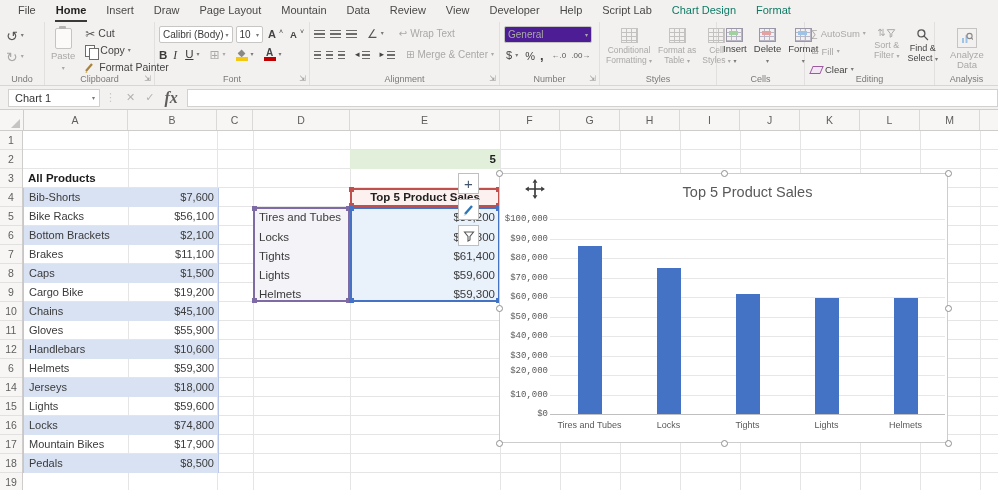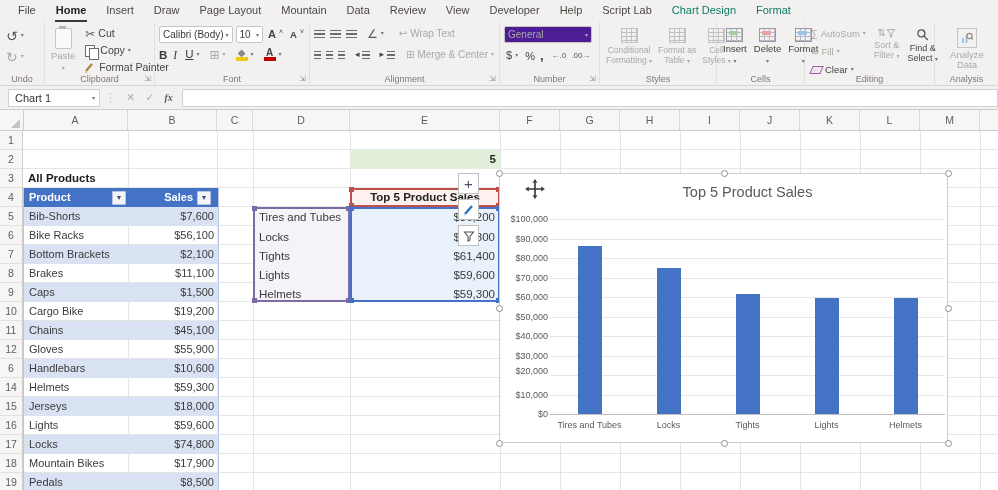--- a/index.html
+++ b/index.html
@@ -47,21 +47,21 @@
   .eraser{width:9px;height:6px;transform:skewX(-24deg);border:1.2px solid #9b59a0;background:#f3e6f4;display:inline-block;}
   .fillbar{display:inline-flex;flex-direction:column;align-items:center;line-height:9px;}
   .fillbar b{font-size:10px;font-weight:700;color:#444;}
   .fillbar i{width:12px;height:3.5px;display:block;}
   
   #fbar{position:absolute;top:86px;left:0;right:0;height:24px;background:#f3f1f0;border-bottom:1px solid #d0cecc;
         display:flex;align-items:center;padding:0 0 0 8px;box-sizing:border-box;}
   #namebox{width:92px;height:18px;background:#fff;border:1px solid #d3d1cf;font-size:11px;color:#333;
            display:flex;align-items:center;justify-content:space-between;padding:0 4px 0 6px;box-sizing:border-box;}
   .fbtn{font-size:11px;color:#b4b2b0;padding:0 5px;}
-  #fx{font-family:"Liberation Serif",serif;font-style:italic;font-weight:700;font-size:10px;color:#5f5d5b;padding:0 5px;}
+  #fx{font-family:"Liberation Serif",serif;font-style:italic;font-weight:700;font-size:16px;color:#5f5d5b;padding:0 5px;}
   #finput{flex:1;height:18px;background:#fff;border:1px solid #d3d1cf;margin-left:4px;font-size:11px;color:#333;padding:0 4px;box-sizing:border-box;}
   
   #sheet{position:absolute;top:110px;left:0;right:0;bottom:0;background:#fff;}
   #colheads{position:absolute;top:0;left:0;right:0;height:21px;background:#f7f6f5;border-bottom:1px solid #cfcdcb;box-sizing:border-box;}
   .colcell{position:absolute;top:0;height:20px;border-right:1px solid #dbd9d7;font-size:10.5px;color:#605e5c;
            display:flex;align-items:center;justify-content:center;box-sizing:border-box;}
   #corner{position:absolute;top:0;left:0;width:23px;height:20px;border-right:1px solid #cfcdcb;}
   #corner::after{content:"";position:absolute;right:3px;bottom:2px;border-style:solid;border-width:0 0 9px 9px;border-color:transparent transparent #c6c4c2 transparent;}
   #rowheads{position:absolute;top:21px;left:0;width:23px;bottom:0;background:#f7f6f5;border-right:1px solid #cfcdcb;box-sizing:border-box;}
   .rowcell{height:19px;font-size:10.5px;color:#605e5c;display:flex;align-items:center;justify-content:center;
@@ -96,21 +96,21 @@
   .hdl{position:absolute;width:5px;height:5px;box-sizing:border-box;}
   
   #chart{position:absolute;left:499px;top:63px;width:449px;height:270px;background:#fff;border:1px solid #cfcdcb;box-sizing:border-box;}
   #ctitle{position:absolute;top:10px;left:50px;width:395px;text-align:center;font-size:14.5px;color:#595959;}
   #plot{position:absolute;left:50px;top:45px;width:395px;height:195px;}
   .gline{position:absolute;left:0;right:0;height:1px;background:#e7e7e7;}
   .gline.axis{background:#bfbfbf;}
   #bars{position:absolute;left:0;right:0;top:0;bottom:0;display:flex;}
   .slot{flex:1;display:flex;align-items:flex-end;justify-content:center;}
   .bar{width:24px;background:#4472c4;}
-  #yticks{position:absolute;left:-50px;top:45px;width:44px;height:195px;}
+  #yticks{position:absolute;left:-50px;top:45px;width:44px;height:195px;font-family:Liberation Mono, monospace;}
   .ytick{position:absolute;right:0;font-size:9px;color:#595959;line-height:10px;}
   #xlabels{position:absolute;left:50px;top:246px;width:395px;display:flex;}
   .xlab{flex:1;text-align:center;font-size:9px;color:#595959;}
   .shandle{position:absolute;width:7px;height:7px;background:#fff;border:1.2px solid #8f8f8f;border-radius:50%;box-sizing:border-box;z-index:5;}
   .cbtn{position:absolute;left:458px;width:21px;height:21px;background:#fff;border:1px solid #bfbfbf;
         display:flex;align-items:center;justify-content:center;box-sizing:border-box;}
   #movecur{position:absolute;left:24px;top:4px;z-index:9;}
 </style>
 </head>
 <body>
@@ -445,30 +445,20 @@
       <div class="rowcell">16</div>
       <div class="rowcell">17</div>
       <div class="rowcell">18</div>
       <div class="rowcell">19</div>
     </div>
 
   <div class="cellabs" id="e2" style="left:350px;top:40px;width:150px;height:19px">5</div>
   <div class="cellabs" id="allprod" style="left:23px;top:59px;width:194px;height:19px">All Products</div>
 
   <div id="ptable">
-    <div class="thead">
-      <div class="th td-p">
-        <span>Product</span>
-        <span class="filterbtn">▼</span>
-      </div>
-      <div class="th td-s" style="display:flex">
-        <span style="margin-left:auto">Sales</span>
-        <span class="filterbtn" style="margin-left:4px">▼</span>
-      </div>
-    </div>
     <div id="ptbody">
         <div class="trow band">
           <div class="td-p">Bib-Shorts</div>
           <div class="td-s">$7,600</div>
         </div>
         <div class="trow">
           <div class="td-p">Bike Racks</div>
           <div class="td-s">$56,100</div>
         </div>
         <div class="trow band">

